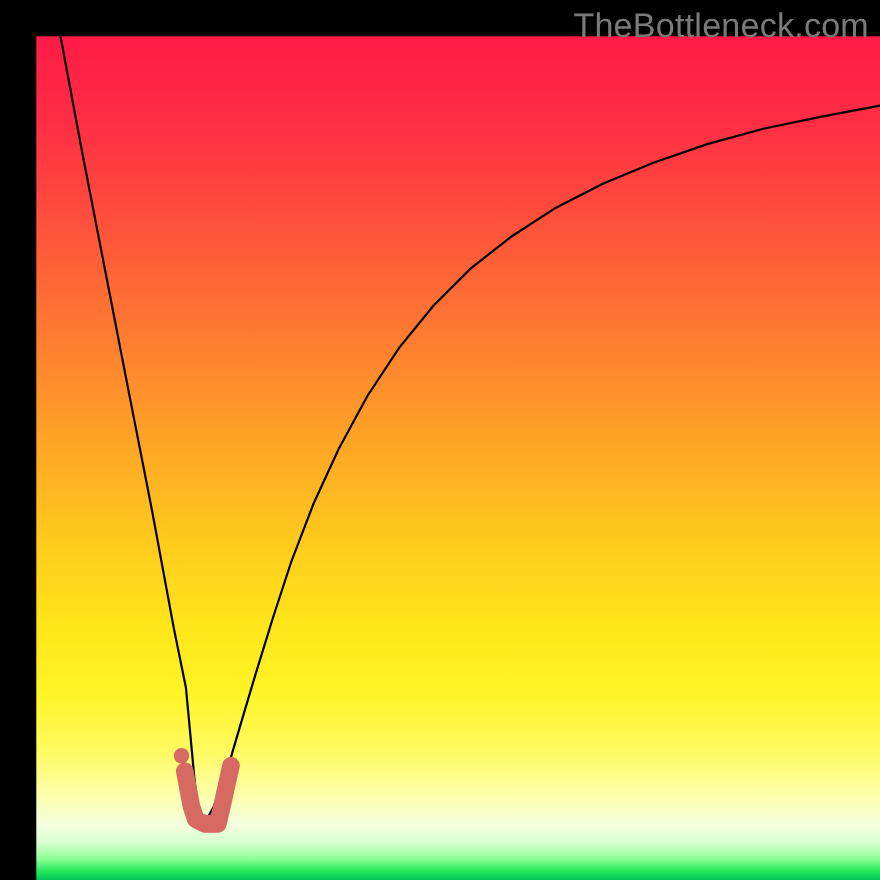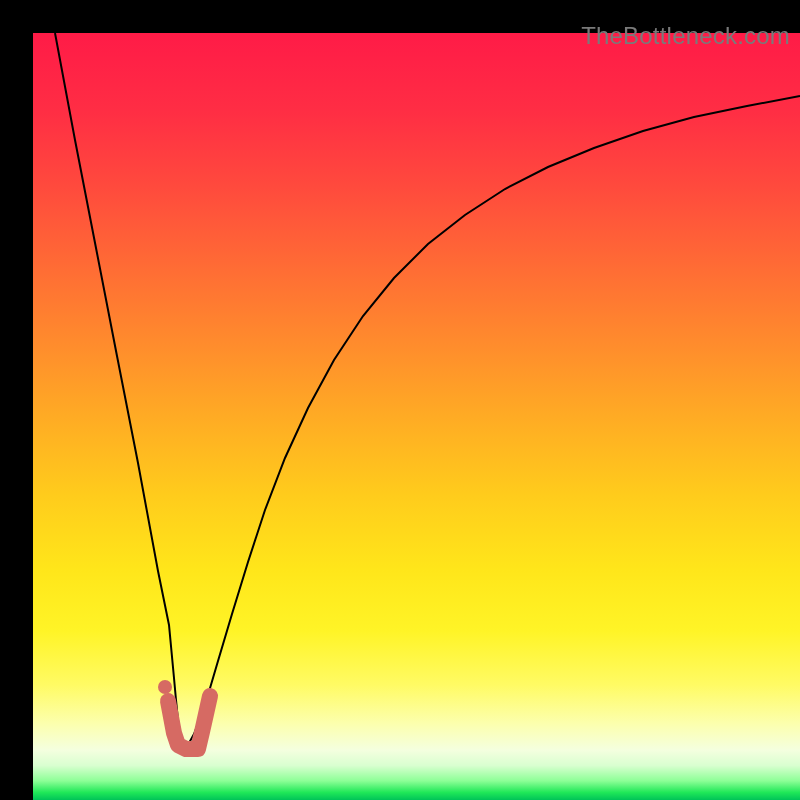--- a/index.html
+++ b/index.html
@@ -12,24 +12,24 @@
   }
   .frame {
     position: absolute;
     top: 0;
     left: 0;
     width: 800px;
     height: 800px;
   }
   .watermark {
     position: absolute;
-    top: 22px;
+    top: 6px;
     right: 10px;
     font-family: Arial, Helvetica, sans-serif;
-    font-size: 24px;
+    font-size: 31px;
     font-weight: 400;
     color: #7a7a7a;
     letter-spacing: 0.2px;
     user-select: none;
   }
 </style>
 </head>
 <body>
 
 <svg class="frame" viewBox="0 0 800 800" preserveAspectRatio="none">

